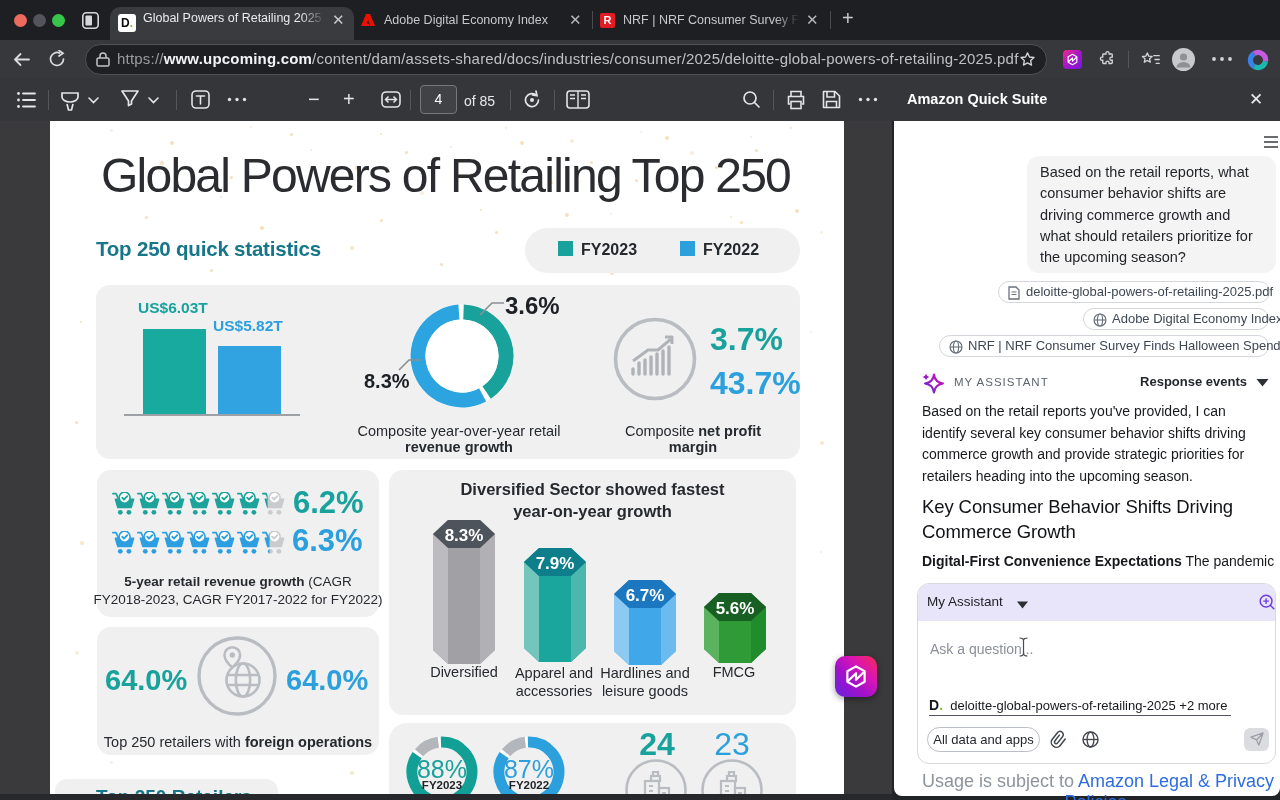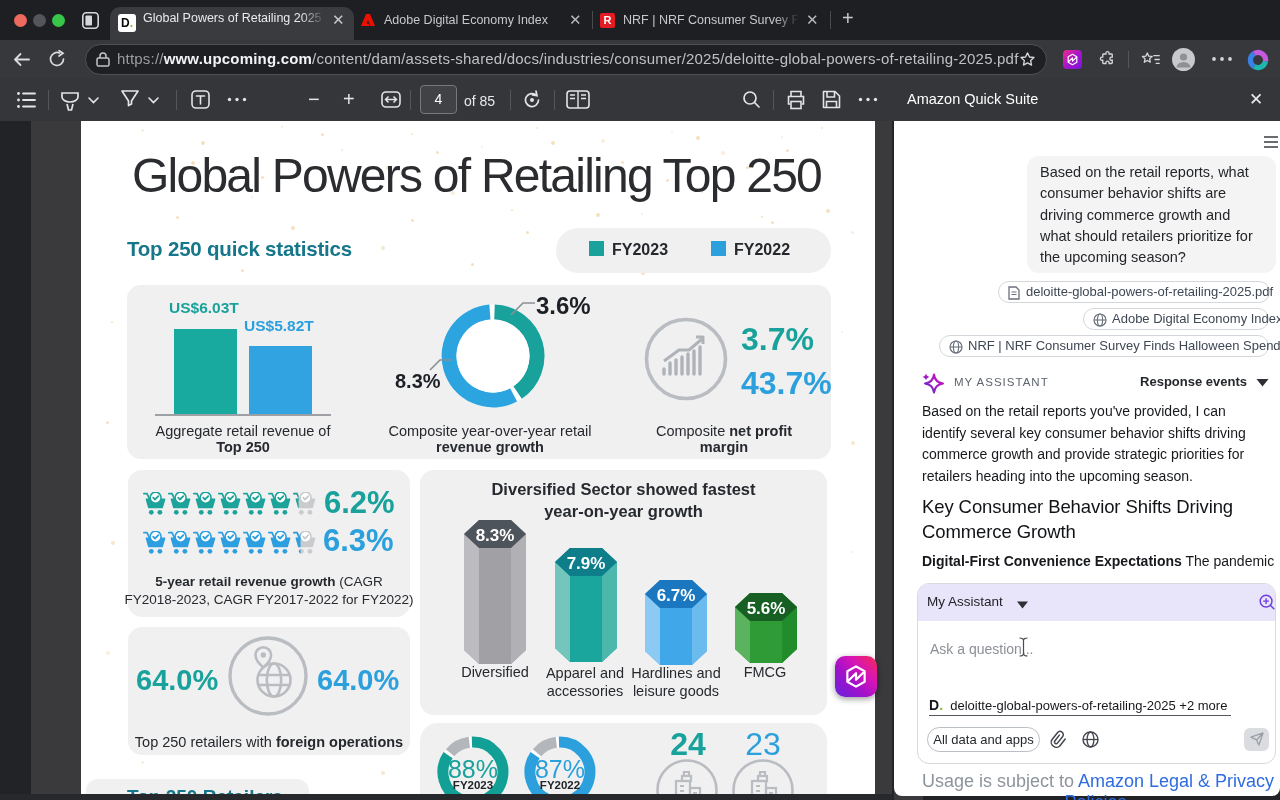--- a/index.html
+++ b/index.html
@@ -19,21 +19,21 @@
 
   #addrrow { left:0; top:40px; width:1280px; height:38px; background:#37383b; }
   #urlpill { left:85px; top:44px; width:962px; height:31px; background:#1f2023; border:1px solid#505156; border-radius:16px; }
   .url { font-size:15px; letter-spacing:0.2px; top:5px; white-space:nowrap; }
 
   #toolrow { left:0; top:78px; width:1280px; height:43px; background:#353639; color:#e4e4e6; }
   .vsep { width:1px; height:20px; background:#55565a; top:12px; }
   #pagebox { left:420px; top:85px; width:37px; height:29px; background:#414246; border:1px solid #77787d; border-radius:4px; color:#fff; font-size:14px; text-align:center; line-height:27px; }
 
   
-  #canvas { left:0; top:121px; width:892px; height:679px; background:#3a3a3d;margin-left:31px; }
+  #canvas { left:0; top:121px; width:892px; height:679px; background:#3a3a3d; }
   #page { left:50px; top:0px; width:794px; height:673px; background:#ffffff; overflow:hidden; }
   .card { position:absolute; background:#f0f0f1; border-radius:14px; }
   .teal { color:#18a29b; }
   .blue { color:#2ba0dd; }
   .tealdk { color:#16768a; }
   #bottomstrip { left:0; top:794px; width:893px; height:6px; background:#27282b; }
 
   
   #sidebar { left:894px; top:121px; width:386px; height:675px; background:#ffffff; border-radius:0 0 8px 8px; }
   .chip { position:absolute; height:22px; border:1px solid #d3d7dc; border-radius:12px; color:#3e4754; font-size:13px; line-height:20px; white-space:nowrap; }
@@ -184,21 +184,21 @@
 <svg class="abs" style="left:822px; top:90px;" width="19" height="19" viewBox="0 0 19 19">
     <path d="M1.5,1.5 H13 L17.5,6 V17.5 H1.5 Z" fill="none" stroke="#e4e4e6" stroke-width="1.6" stroke-linejoin="round"></path>
     <path d="M5,1.5 V7 H12.5 V1.5 M4.5,17.5 V11.5 H14.5 V17.5" fill="none" stroke="#e4e4e6" stroke-width="1.6"></path>
   </svg>
 <svg class="abs" style="left:858px; top:97px;" width="20" height="5" viewBox="0 0 20 5">
     <circle cx="2.5" cy="2.5" r="1.7" fill="#e4e4e6"></circle>
     <circle cx="10" cy="2.5" r="1.7" fill="#e4e4e6"></circle>
     <circle cx="17.5" cy="2.5" r="1.7" fill="#e4e4e6"></circle>
   </svg>
 
-<div class="abs" style="left:907px; top:91px; color:#ffffff; font-size:14.5px; font-weight:normal;">Amazon Quick Suite</div>
+<div class="abs" style="left:907px; top:91px; color:#ffffff; font-size:14.5px; font-weight:bold;">Amazon Quick Suite</div>
 <div class="abs" style="left:1249px; top:89px; color:#e8e8ea; font-size:17px;">✕</div>
 
 <div class="abs" id="canvas">
   <div class="abs" id="page">
     <div class="abs" style="left:60px; top:8px; width:3.0px; height:3.0px; border-radius:50%; background:rgba(228,175,92,0.22);"></div>
     <div class="abs" style="left:120px; top:20px; width:4px; height:4px; border-radius:50%; background:rgba(228,175,92,0.38);"></div>
     <div class="abs" style="left:200px; top:5px; width:2px; height:2px; border-radius:50%; background:rgba(228,175,92,0.22);"></div>
     <div class="abs" style="left:260px; top:28px; width:2px; height:2px; border-radius:50%; background:rgba(228,175,92,0.3);"></div>
     <div class="abs" style="left:330px; top:12px; width:2px; height:2px; border-radius:50%; background:rgba(228,175,92,0.38);"></div>
     <div class="abs" style="left:400px; top:25px; width:2px; height:2px; border-radius:50%; background:rgba(228,175,92,0.22);"></div>
@@ -267,21 +267,20 @@
     <div class="abs" style="left:630px; top:120px; width:15px; height:15px; background:#2ba0dd;"></div>
     <div class="abs" style="left:653px; top:120px; font-size:16px; font-weight:bold; color:#25282c;">FY2022</div>
 
     <div class="card" style="left:46px; top:164px; width:704px; height:174px;"></div>
 
     <div class="abs teal" style="left:88px; top:178px; font-size:15.5px; font-weight:bold;">US$6.03T</div>
     <div class="abs blue" style="left:163px; top:196px; font-size:15.5px; font-weight:bold;">US$5.82T</div>
     <div class="abs" style="left:93px; top:208px; width:63px; height:85px; background:#18a99f;"></div>
     <div class="abs" style="left:168px; top:225px; width:63px; height:68px; background:#31a3e0;"></div>
     <div class="abs" style="left:74px; top:293px; width:176px; height:2px; background:#9da0a4;"></div>
-    <div class="abs" style="left:52px; top:302px; width:220px; text-align:center; font-size:14.5px; color:#26292d;">Aggregate retail revenue of<br><b>Top 250</b></div>
 
     <svg class="abs" style="left:355px; top:178px;" width="114" height="114" viewBox="0 0 114 114">
       <circle cx="57" cy="57" r="44" fill="none" stroke="#fff" stroke-width="15"></circle>
       <path d="M 77.6 95.9 A 44 44 0 1 1 53.9 13.1" fill="none" stroke="#2ba4e0" stroke-width="15"></path>
       <path d="M 58.5 13.03 A 44 44 0 0 1 81.6 93.5" fill="none" stroke="#18a29b" stroke-width="15"></path>
       <circle cx="57" cy="57" r="36.5" fill="#fff"></circle>
     </svg>
     <div class="abs" style="left:455px; top:171px; font-size:24px; font-weight:bold; color:#1d2024;">3.6%</div>
     <svg class="abs" style="left:425px; top:176px;" width="30" height="20" viewBox="0 0 30 20">
         <path d="M29,6 H17 L5,18" fill="none" stroke="#8b8f94" stroke-width="1.6"></path>

